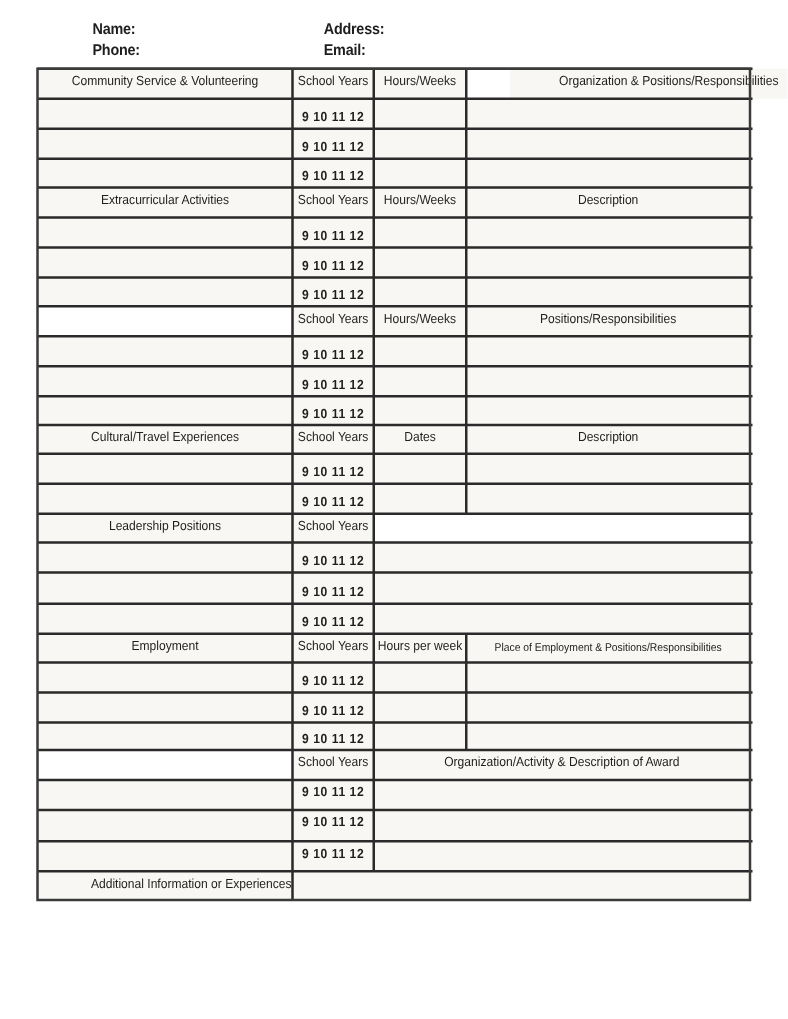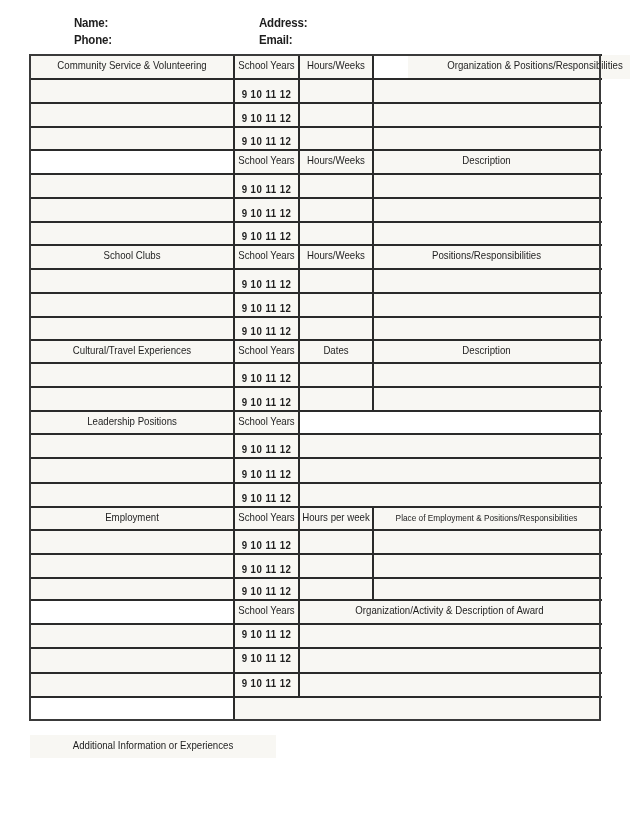--- a/index.html
+++ b/index.html
@@ -64,20 +64,23 @@
     <div class="cell " style="left: 30px; top: 127px; width: 204px; height: 23px;"></div>
     <div class="cell yr" style="left: 234px; top: 127px; width: 65px; height: 23px;">
       <span>9  10  11  12</span>
     </div>
     <div class="cell " style="left: 299px; top: 127px; width: 74px; height: 23px;"></div>
     <div class="cell " style="left: 373px; top: 127px; width: 227px; height: 23px;"></div>
     <div class="hline" style="left: 30px; width: 572px; top: 126px;"></div>
     <div class="vline" style="left: 233px; top: 55px; height: 95px;"></div>
     <div class="vline" style="left: 298px; top: 55px; height: 95px;"></div>
     <div class="vline" style="left: 372px; top: 55px; height: 95px;"></div>
+    <div class="cell hdr" style="left: 30px; top: 150px; width: 204px; height: 24px;">
+      <span>Extracurricular Activities</span>
+    </div>
     <div class="cell hdr" style="left: 234px; top: 150px; width: 65px; height: 24px;">
       <span>School Years</span>
     </div>
     <div class="cell hdr" style="left: 299px; top: 150px; width: 74px; height: 24px;">
       <span>Hours/Weeks</span>
     </div>
     <div class="cell hdr" style="left: 373px; top: 150px; width: 227px; height: 24px;">
       <span>Description</span>
     </div>
     <div class="hline" style="left: 30px; width: 572px; top: 149px;"></div>
@@ -98,23 +101,20 @@
     <div class="cell " style="left: 30px; top: 222px; width: 204px; height: 23px;"></div>
     <div class="cell yr" style="left: 234px; top: 222px; width: 65px; height: 23px;">
       <span>9  10  11  12</span>
     </div>
     <div class="cell " style="left: 299px; top: 222px; width: 74px; height: 23px;"></div>
     <div class="cell " style="left: 373px; top: 222px; width: 227px; height: 23px;"></div>
     <div class="hline" style="left: 30px; width: 572px; top: 221px;"></div>
     <div class="vline" style="left: 233px; top: 150px; height: 95px;"></div>
     <div class="vline" style="left: 298px; top: 150px; height: 95px;"></div>
     <div class="vline" style="left: 372px; top: 150px; height: 95px;"></div>
-    <div class="cell hdr" style="left: 30px; top: 245px; width: 204px; height: 24px;">
-      <span>School Clubs</span>
-    </div>
     <div class="cell hdr" style="left: 234px; top: 245px; width: 65px; height: 24px;">
       <span>School Years</span>
     </div>
     <div class="cell hdr" style="left: 299px; top: 245px; width: 74px; height: 24px;">
       <span>Hours/Weeks</span>
     </div>
     <div class="cell hdr" style="left: 373px; top: 245px; width: 227px; height: 24px;">
       <span>Positions/Responsibilities</span>
     </div>
     <div class="hline" style="left: 30px; width: 572px; top: 244px;"></div>
@@ -256,20 +256,20 @@
     <div class="cell " style="left: 299px; top: 648px; width: 301px; height: 25px;"></div>
     <div class="hline" style="left: 30px; width: 572px; top: 647px;"></div>
     <div class="cell " style="left: 30px; top: 673px; width: 204px; height: 24px;"></div>
     <div class="cell yr top" style="left: 234px; top: 673px; width: 65px; height: 24px;">
       <span>9  10  11  12</span>
     </div>
     <div class="cell " style="left: 299px; top: 673px; width: 301px; height: 24px;"></div>
     <div class="hline" style="left: 30px; width: 572px; top: 672px;"></div>
     <div class="vline" style="left: 233px; top: 600px; height: 97px;"></div>
     <div class="vline" style="left: 298px; top: 600px; height: 97px;"></div>
-    <div class="cell hdr" style="left: 30px; top: 735px; width: 246px; height: 23px;">
+    <div class="cell hdr" style="left: 30px; top: 697px; width: 246px; height: 23px;">
       <span>Additional Information or Experiences</span>
     </div>
     <div class="cell " style="left: 234px; top: 697px; width: 366px; height: 23px;"></div>
     <div class="hline" style="left: 30px; width: 572px; top: 696px;"></div>
     <div class="vline" style="left: 233px; top: 697px; height: 23px;"></div>
     <div class="outer" style="left: 29px; top: 54px; width: 572px; height: 667px;"></div>
   </div>
 
 </body></html>

